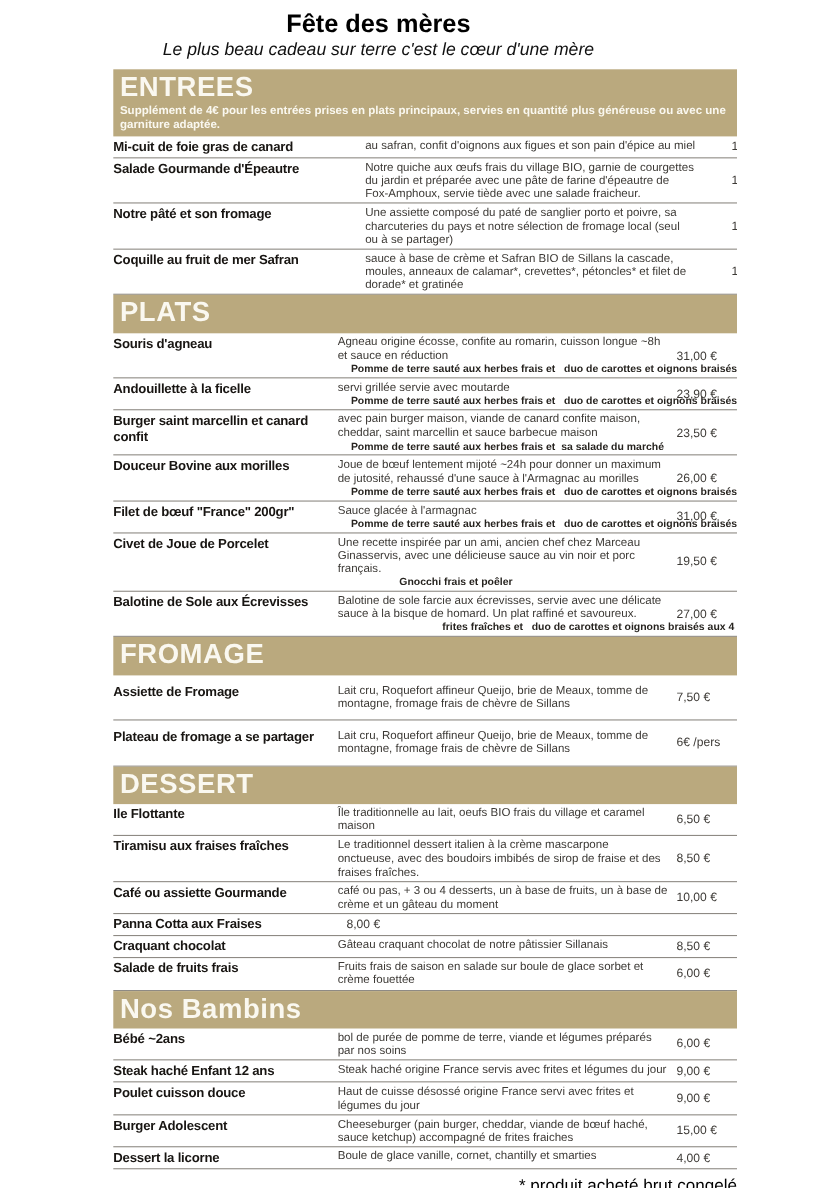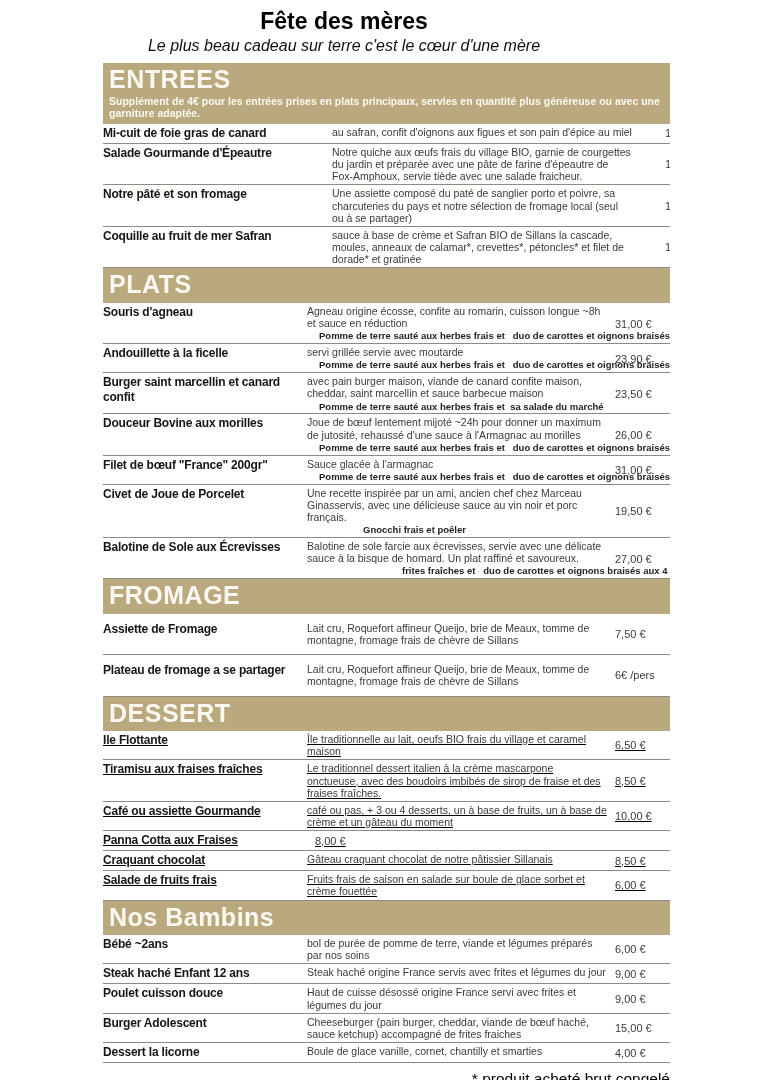--- a/index.html
+++ b/index.html
@@ -24,21 +24,21 @@
   .banner-label{font-size:25px;font-weight:bold;line-height:1.1;letter-spacing:0.5px;}
   .banner-note{font-size:10.5px;font-weight:bold;line-height:1.2;margin-top:1px;}
   .row{
     display:flex;align-items:stretch;
     border-bottom:1px solid var(--divider);
     padding:2px 0;overflow:hidden;
   }
   .sec-entrees .row{padding:2px 0;gap:25px;}
   .sec-plats .row{padding:2px 0 1px;}
   .sec-fromage .row{padding:8px 0;}
-  .sec-dessert .row{padding:2px 0;text-decoration:underline;}
+  .sec-dessert .row{padding:2px 0;}
   .sec-bambins .row{padding:2px 0;}
   .name{
     flex:0 0 204px;width:204px;box-sizing:border-box;padding-right:8px;
     font-size:12px;font-weight:bold;line-height:1.25;color:#181512;
     letter-spacing:-0.2px;
   }
   .mid{flex:0 0 300px;width:300px;}
   .desc{font-size:10.5px;line-height:1.16;color:#3d3a36;}
   .sub{
     font-size:9.5px;font-weight:bold;line-height:1.25;color:#26231f;margin-top:1px;

